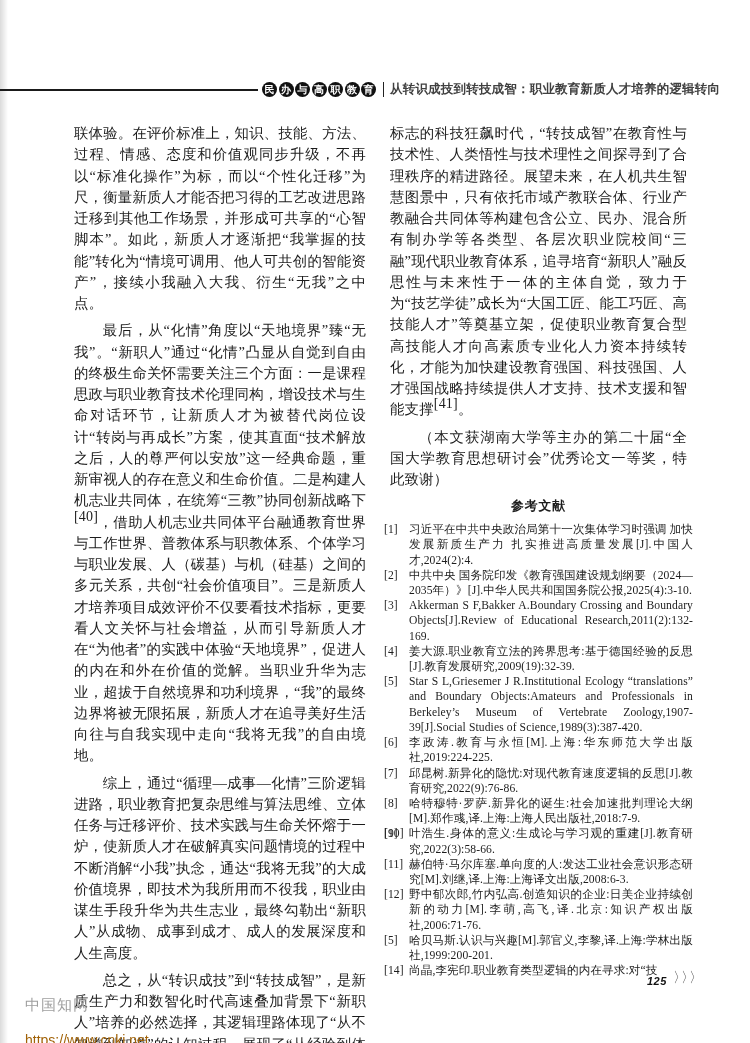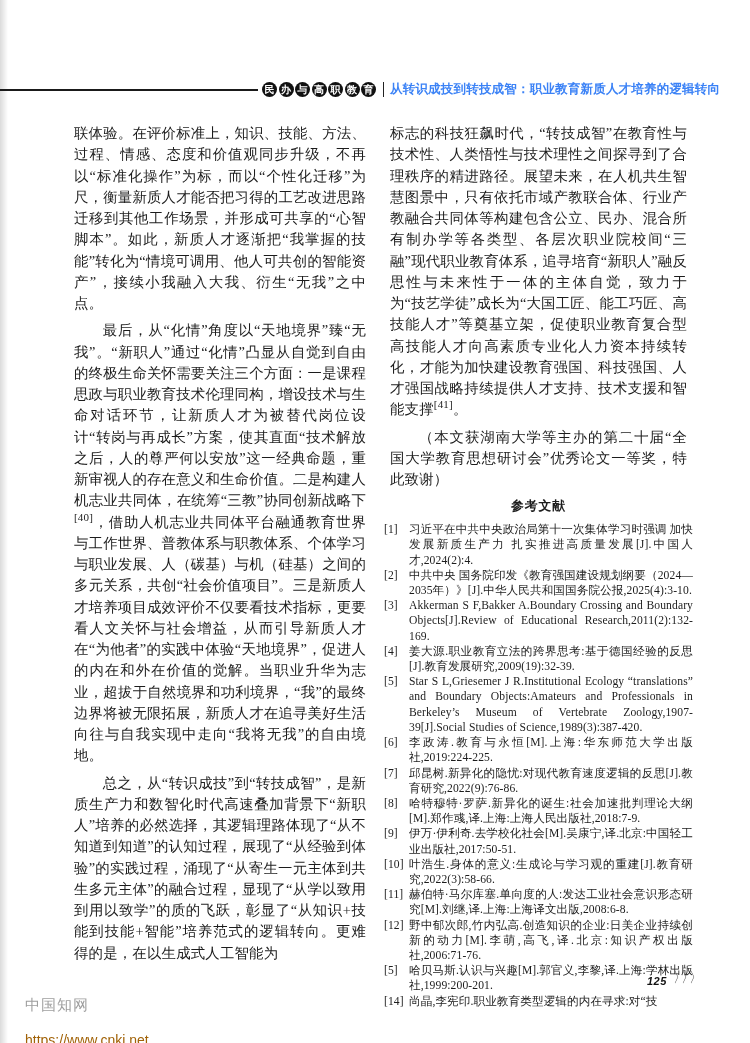--- a/index.html
+++ b/index.html
@@ -17,33 +17,33 @@
   .header-rule{width:258px;height:2px;background:#1a1a1a;flex:none;}
   .badges{display:flex;align-items:center;margin-left:4px;flex:none;}
   .badge{
     width:15px;height:15px;border-radius:50%;background:#111;color:#fff;
     font-size:10px;font-weight:bold;display:inline-flex;align-items:center;
     justify-content:center;margin-right:1.5px;
     font-family:"Liberation Sans","DejaVu Sans",sans-serif;line-height:1;
   }
   .header-sep{width:1.5px;height:15px;background:#222;margin:0 6px 0 5px;flex:none;}
   .header-title{
-    font-weight:bold;font-size:12.5px;letter-spacing:0.2px;color:#3b82f6;
+    font-weight:bold;font-size:12.5px;letter-spacing:0.2px;color:#404040;
     white-space:nowrap;
   }
   
   .columns{position:absolute;top:117px;left:68px;display:flex;gap:12px;}
   .col-left{width:304px;}
   .col-right{width:309px;}
   .para{
     margin:6px;font-size:14.4px;line-height:21.25px;text-align:justify;
     letter-spacing:0.2px;
   }
   .para.indent{text-indent:2em;}
-  sup{font-size:11px;vertical-align:super;line-height:0;}
+  sup{font-size:14px;vertical-align:super;line-height:0;}
   
   .ref-heading{
     text-align:center;font-weight:bold;font-size:12.8px;margin:8px 0 7px 0;
     letter-spacing:1px;
   }
   .ref-list{margin:0;padding:0;}
   .ref-item{
     position:relative;padding-left:25px;font-size:11.6px;line-height:15.2px;
     text-align:justify;letter-spacing:0.1px;
   }
@@ -83,40 +83,41 @@
         <span class="badge">育</span>
       </div>
     <div class="header-sep"></div>
     <div class="header-title">从转识成技到转技成智：职业教育新质人才培养的逻辑转向</div>
   </div>
 
   <div class="columns">
     <div class="col-left" id="col-left">
         <p class="para">联体验。在评价标准上，知识、技能、方法、过程、情感、态度和价值观同步升级，不再以“标准化操作”为标，而以“个性化迁移”为尺，衡量新质人才能否把习得的工艺改进思路迁移到其他工作场景，并形成可共享的“心智脚本”。如此，新质人才逐渐把“我掌握的技能”转化为“情境可调用、他人可共创的智能资产”，接续小我融入大我、衍生“无我”之中点。</p>
         <p class="para indent">最后，从“化情”角度以“天地境界”臻“无我”。“新职人”通过“化情”凸显从自觉到自由的终极生命关怀需要关注三个方面：一是课程思政与职业教育技术伦理同构，增设技术与生命对话环节，让新质人才为被替代岗位设计“转岗与再成长”方案，使其直面“技术解放之后，人的尊严何以安放”这一经典命题，重新审视人的存在意义和生命价值。二是构建人机志业共同体，在统筹“三教”协同创新战略下<sup>[40]</sup>，借助人机志业共同体平台融通教育世界与工作世界、普教体系与职教体系、个体学习与职业发展、人（碳基）与机（硅基）之间的多元关系，共创“社会价值项目”。三是新质人才培养项目成效评价不仅要看技术指标，更要看人文关怀与社会增益，从而引导新质人才在“为他者”的实践中体验“天地境界”，促进人的内在和外在价值的觉解。当职业升华为志业，超拔于自然境界和功利境界，“我”的最终边界将被无限拓展，新质人才在追寻美好生活向往与自我实现中走向“我将无我”的自由境地。</p>
+        <p class="para indent">综上，通过“循理—成事—化情”三阶逻辑进路，职业教育把复杂思维与算法思维、立体任务与迁移评价、技术实践与生命关怀熔于一炉，使新质人才在破解真实问题情境的过程中不断消解“小我”执念，通达“我将无我”的大成价值境界，即技术为我所用而不役我，职业由谋生手段升华为共生志业，最终勾勒出“新职人”从成物、成事到成才、成人的发展深度和人生高度。</p>
         <p class="para indent">总之，从“转识成技”到“转技成智”，是新质生产力和数智化时代高速叠加背景下“新职人”培养的必然选择，其逻辑理路体现了“从不知道到知道”的认知过程，展现了“从经验到体验”的实践过程，涌现了“从寄生一元主体到共生多元主体”的融合过程，显现了“从学以致用到用以致学”的质的飞跃，彰显了“从知识+技能到技能+智能”培养范式的逻辑转向。更难得的是，在以生成式人工智能为</p>
       </div>
     <div class="col-right">
       <div id="col-right-paras">
           <p class="para">标志的科技狂飙时代，“转技成智”在教育性与技术性、人类悟性与技术理性之间探寻到了合理秩序的精进路径。展望未来，在人机共生智慧图景中，只有依托市域产教联合体、行业产教融合共同体等构建包含公立、民办、混合所有制办学等各类型、各层次职业院校间“三融”现代职业教育体系，追寻培育“新职人”融反思性与未来性于一体的主体自觉，致力于为“技艺学徒”成长为“大国工匠、能工巧匠、高技能人才”等奠基立架，促使职业教育复合型高技能人才向高素质专业化人力资本持续转化，才能为加快建设教育强国、科技强国、人才强国战略持续提供人才支持、技术支援和智能支撑<sup>[41]</sup>。</p>
           <p class="para indent">（本文获湖南大学等主办的第二十届“全国大学教育思想研讨会”优秀论文一等奖，特此致谢）</p>
         </div>
       <div class="ref-heading">参考文献</div>
       <div class="ref-list" id="ref-list">
           <div class="ref-item"><span class="ref-num">[1]</span><span class="ref-text">习近平在中共中央政治局第十一次集体学习时强调 加快发展新质生产力 扎实推进高质量发展[J].中国人才,2024(2):4.</span></div>
           <div class="ref-item"><span class="ref-num">[2]</span><span class="ref-text">中共中央 国务院印发《教育强国建设规划纲要（2024—2035年）》[J].中华人民共和国国务院公报,2025(4):3-10.</span></div>
           <div class="ref-item"><span class="ref-num">[3]</span><span class="ref-text">Akkerman S F,Bakker A.Boundary Crossing and Boundary Objects[J].Review of Educational Research,2011(2):132-169.</span></div>
           <div class="ref-item"><span class="ref-num">[4]</span><span class="ref-text">姜大源.职业教育立法的跨界思考:基于德国经验的反思[J].教育发展研究,2009(19):32-39.</span></div>
           <div class="ref-item"><span class="ref-num">[5]</span><span class="ref-text">Star S L,Griesemer J R.Institutional Ecology “translations” and Boundary Objects:Amateurs and Professionals in Berkeley’s Museum of Vertebrate Zoology,1907-39[J].Social Studies of Science,1989(3):387-420.</span></div>
           <div class="ref-item"><span class="ref-num">[6]</span><span class="ref-text">李政涛.教育与永恒[M].上海:华东师范大学出版社,2019:224-225.</span></div>
           <div class="ref-item"><span class="ref-num">[7]</span><span class="ref-text">邱昆树.新异化的隐忧:对现代教育速度逻辑的反思[J].教育研究,2022(9):76-86.</span></div>
           <div class="ref-item"><span class="ref-num">[8]</span><span class="ref-text">哈特穆特·罗萨.新异化的诞生:社会加速批判理论大纲[M].郑作彧,译.上海:上海人民出版社,2018:7-9.</span></div>
-          <div class="ref-item"><span class="ref-num">[9]</span><span class="ref-text">伊万·伊利奇.去学校化社会[M].吴康宁,译.北京:中国轻工业出版社,2017:50-51.</span></div>
+          <div class="ref-item"><span class="ref-num">[9]</span></div>
           <div class="ref-item"><span class="ref-num">[10]</span><span class="ref-text">叶浩生.身体的意义:生成论与学习观的重建[J].教育研究,2022(3):58-66.</span></div>
-          <div class="ref-item"><span class="ref-num">[11]</span><span class="ref-text">赫伯特·马尔库塞.单向度的人:发达工业社会意识形态研究[M].刘继,译.上海:上海译文出版,2008:6-8.</span></div>
+          <div class="ref-item"><span class="ref-num">[11]</span><span class="ref-text">赫伯特·马尔库塞.单向度的人:发达工业社会意识形态研究[M].刘继,译.上海:上海译文出版,2008:6-3.</span></div>
           <div class="ref-item"><span class="ref-num">[12]</span><span class="ref-text">野中郁次郎,竹内弘高.创造知识的企业:日美企业持续创新的动力[M].李萌,高飞,译.北京:知识产权出版社,2006:71-76.</span></div>
           <div class="ref-item"><span class="ref-num">[5]</span><span class="ref-text">哈贝马斯.认识与兴趣[M].郭官义,李黎,译.上海:学林出版社,1999:200-201.</span></div>
           <div class="ref-item"><span class="ref-num">[14]</span><span class="ref-text">尚晶,李宪印.职业教育类型逻辑的内在寻求:对“技</span></div>
         </div>
     </div>
   </div>
 
   <div class="footer-brand">
     <span class="brand-name">中国知网</span>
     <span class="brand-url">https://www.cnki.net</span>

